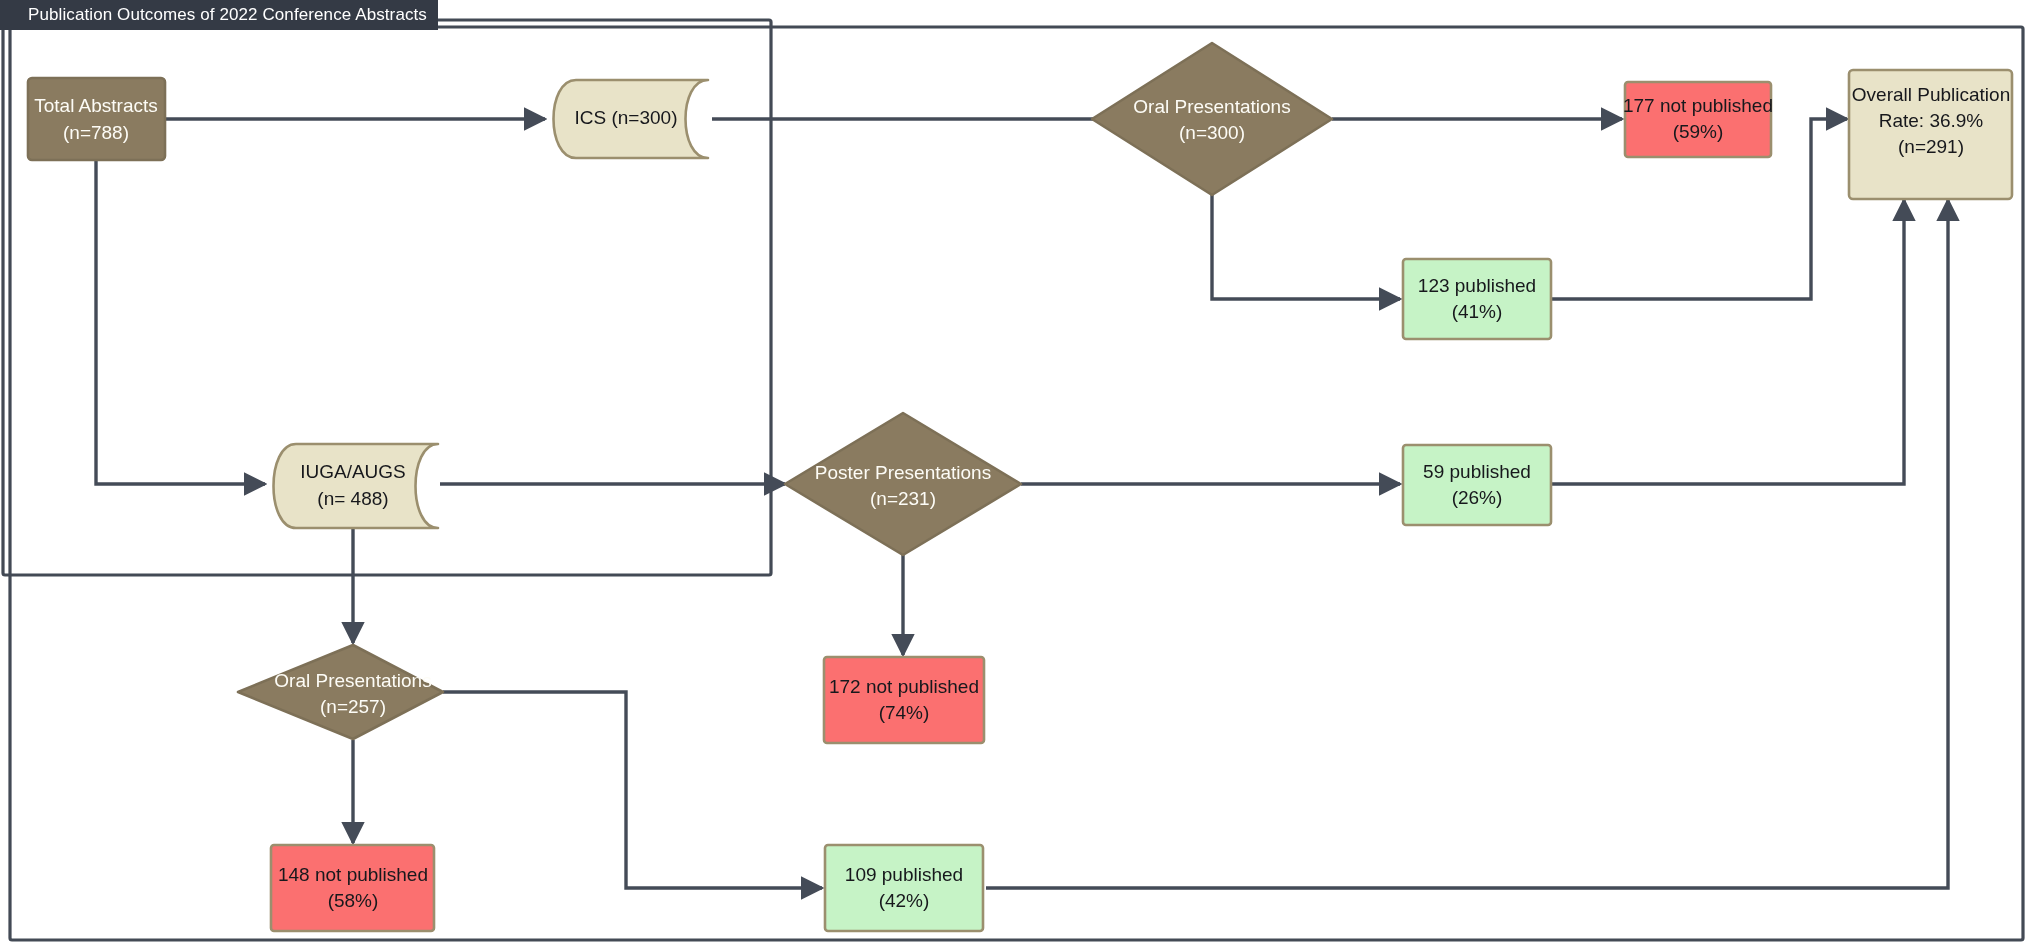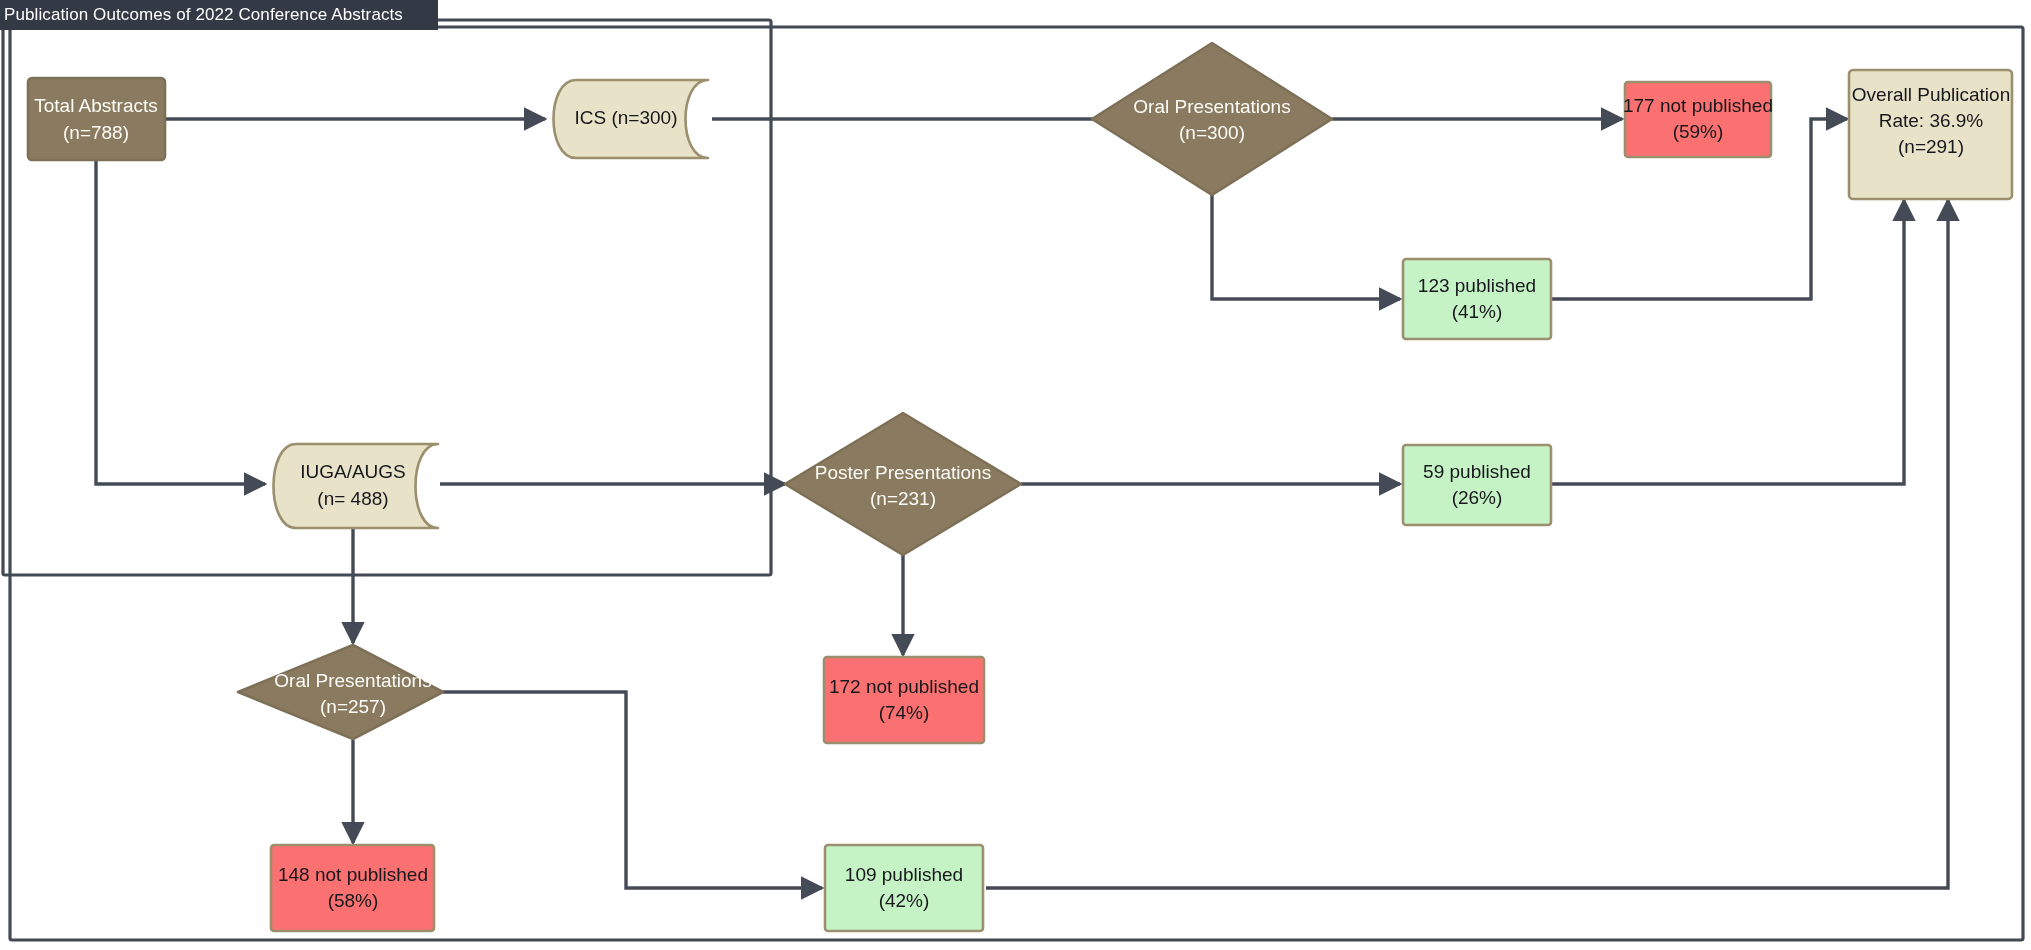--- a/index.html
+++ b/index.html
@@ -27,21 +27,21 @@
   .title-bar {
     position: absolute;
     left: 0px;
     top: 0px;
     width: 438px;
     height: 30px;
     background: #343a45;
     color: #ffffff;
     display: flex;
     align-items: center;
-    padding-left: 4px;
+    padding-left: 28px;
     box-sizing: border-box;
     font-size: 17px;
     letter-spacing: .1px;
     white-space: nowrap;
     z-index: 5;
   }
   .node-text {
     font-family: "Liberation Sans", sans-serif;
     font-size: 19px;
     text-anchor: middle;

